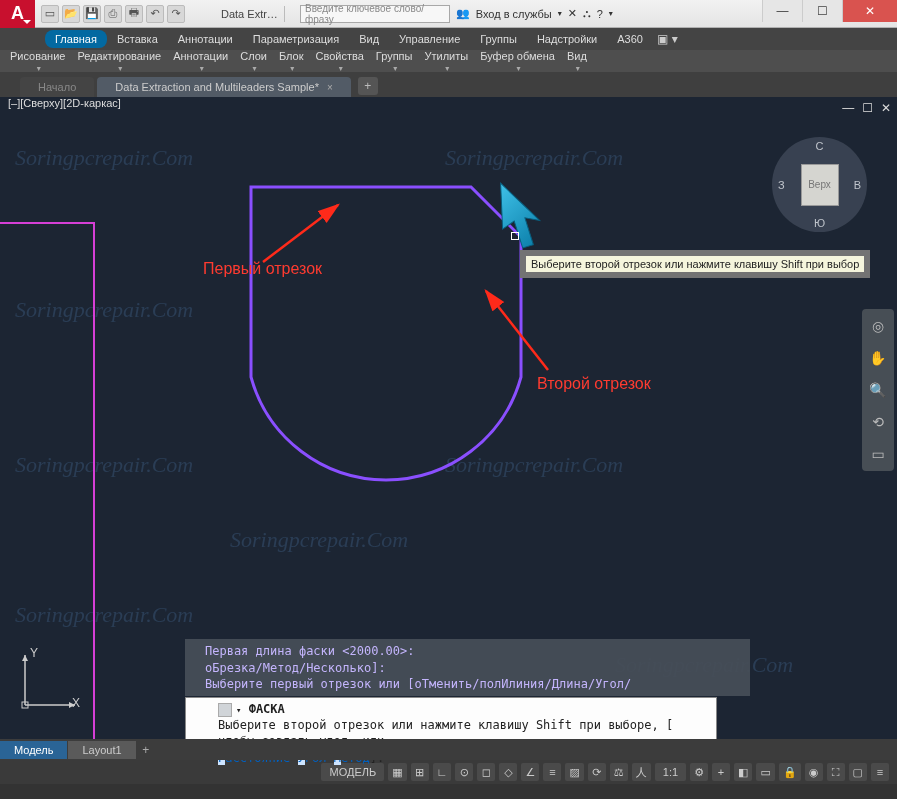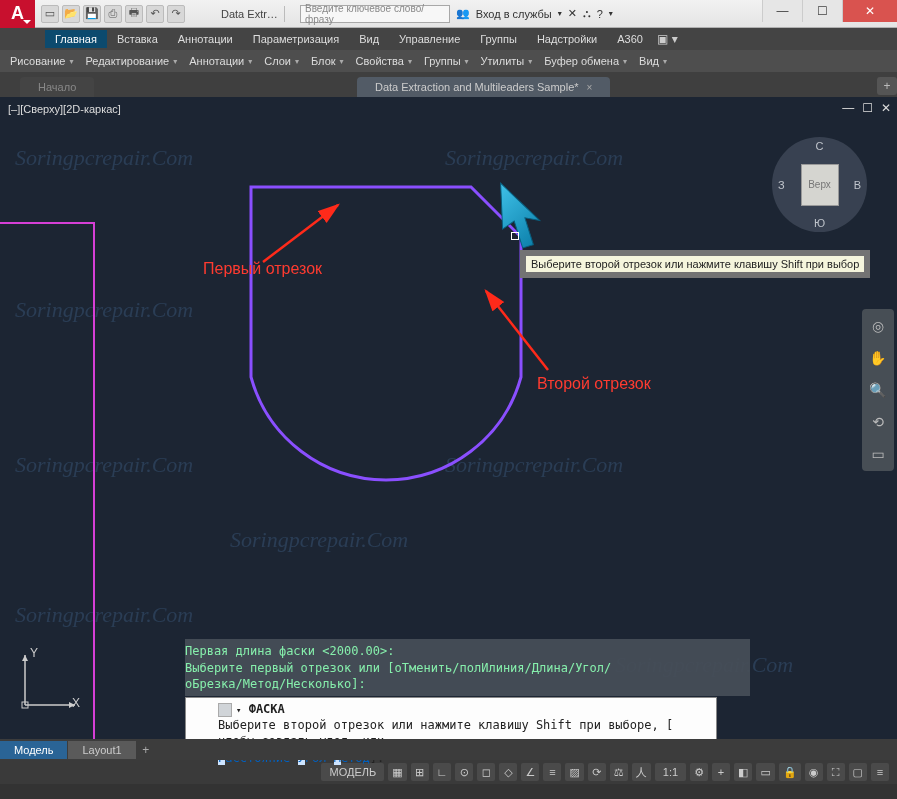--- a/index.html
+++ b/index.html
@@ -14,38 +14,38 @@
   .title-text { margin-left: 0; font-size: 11px; color: #444; max-width: 95px; overflow:hidden; white-space:nowrap; text-overflow:ellipsis;padding-left:36px;}
   .search-box { margin-left: 6px; background: #f7f7f7; border: 1px solid #a8a8a8; height: 18px; width: 150px; font-size: 10px; padding: 0 4px; color: #888; display:flex; align-items:center;}
   .title-right { margin-left: 6px; display:flex; align-items:center; gap:6px; font-size:11px; color:#333;}
   .win-controls { position:absolute; right:0; top:0; display:flex; }
   .win-btn { width: 40px; height: 22px; display:flex; align-items:center; justify-content:center; font-size:12px; color:#444; background:#e6e6e6; border-left:1px solid #ccc;}
   .win-btn.close { background:#d9534f; color:#fff; width:55px;}
   
   
   .menubar { height: 22px; background: #444; display:flex; align-items:center; padding-left:45px; gap:0; }
   .menubar-item { color:#ddd; padding:3px 10px; font-size:11px; cursor:default;}
-  .menubar-item.active { background:#0c4a6e; color:#fff;}
+  .menubar-item.active { background:#0369a1; color:#fff;border-radius:8px;}
   .menubar .help { margin-left:4px; color:#ccc;}
   
   
   .ribbon { height: 22px; background: #4e4e4e; display:flex; align-items:center; padding-left:4px;}
-  .ribbon-panel { color:#ddd; font-size:11px; padding:3px 6px; display:flex; align-items:center; gap:2px;}
+  .ribbon-panel { color:#ddd; font-size:11px; padding:3px 6px; display:flex; align-items:center; gap:2px;flex-direction:column;}
   .dd { font-size:8px; margin-left:2px; color:#aaa;}
   
   
-  .filetabs { height: 25px; background: #3f3f3f; display:flex; align-items:flex-end; padding-left:20px; gap:16px;justify-content:space-between;}
+  .filetabs { height: 25px; background: #3f3f3f; display:flex; align-items:flex-end; padding-left:20px; gap:1px;}
   .filetab { background:#525b66; color:#ccc; font-size:11px; padding:4px 18px; border-top-left-radius:4px; border-top-right-radius:4px; margin-right:2px; display:flex; align-items:center; gap:8px;}
   .filetab.inactive { background:#444; color:#888;}
   .filetab .x { font-size:10px; color:#aaa;}
   .newtab { width:20px; height:18px; background:#555; color:#bbb; display:flex; align-items:center; justify-content:center; border-radius:3px; margin-left:4px; margin-bottom:2px;}
   
   
   .canvas-wrap { position:relative; height: 663px; background:#1c2533; }
-  .vp-label { position:absolute; top:6px; left:8px; color:#ddd; font-size:11px;}
+  .vp-label { position:absolute; top:0; left:8px; color:#ddd; font-size:11px;}
   .vp-controls { position:absolute; top:4px; right:6px; color:#ddd; font-size:12px; display:flex; gap:8px;}
   .vp-controls span { cursor:default;}
   
   
   .shape-main { position:absolute; left:231px; top:70px; }
   .magenta-rect { position:absolute; left:0; top:125px; width:95px; height:525px; border:2px solid #d63fd6; border-left:none; border-bottom:none;}
   
   
   .viewcube { position:absolute; top:40px; right:30px; width:95px; height:95px; border-radius:50%; background:rgba(80,90,105,0.55); display:flex; align-items:center; justify-content:center;}
   .viewcube-face { width:38px; height:42px; background:#d5d5d0; color:#777; font-size:10px; display:flex; align-items:center; justify-content:center; border:1px solid #999;}
@@ -63,21 +63,21 @@
   .anno { position:absolute; color:#ff3b30; font-size:16px; font-family: Arial, sans-serif;}
   .arrow-red { position:absolute; }
   .cursor-arrow { position:absolute; left:490px; top:85px;}
   .tooltip-box { position:absolute; left:520px; top:153px; background:#f5f5dc; border:6px solid #737373; padding:2px 5px; font-size:11px; color:#222; white-space:nowrap;}
   .pick-box { position:absolute; left:511px; top:135px; width:8px; height:8px; border:1px solid #fff;}
   
   
   .ucs { position:absolute; left:15px; bottom:45px; color:#ccc;}
   
   
-  .cmd-history { position:absolute; left:185px; bottom:64px; width:565px; background:rgba(70,78,88,0.92); color:#86efac; font-family:"Consolas",monospace; font-size:12px; padding:4px 0; line-height:1.35;}
+  .cmd-history { position:absolute; left:185px; bottom:64px; width:565px; background:rgba(70,78,88,0.92); color:#c4b5fd; font-family:"Consolas",monospace; font-size:12px; padding:4px 20px; line-height:1.35;}
   .cmd-line { position:absolute; left:185px; bottom:11px; width:532px; height:52px; background:#fdfdfd; border:1px solid #888; font-family:"Consolas",monospace; font-size:12px; color:#222; padding:3px 6px; line-height:1.35;}
   .cmd-handle { position:absolute; left:185px; bottom:11px; width:28px; height:52px; background:#5c6570; border:1px solid #888; display:flex; flex-direction:column; align-items:center; justify-content:space-around; color:#ccc;}
   .cmd-line-content { margin-left:26px;}
   .cmd-line .kw { color:#0060c0;}
   .cmd-line .hl { background:#cde4ff;}
   .cmd-line .cmdname { font-weight:bold;}
   .cmd-ico { display:inline-block; width:14px; height:14px; background:#d0d4d8; border:1px solid #aaa; vertical-align:middle; margin-right:4px;}
   
   
   .layout-tabs { position:absolute; left:0; bottom:0; height: 21px; width:100%; background:#3c3c3c; display:flex; align-items:center;}
@@ -266,22 +266,22 @@
     <line x1="10" y1="60" x2="10" y2="10" stroke="#ccc" stroke-width="1.5"></line>
     <polygon points="60,60 54,57 54,63" fill="#ccc"></polygon>
     <polygon points="10,10 7,16 13,16" fill="#ccc"></polygon>
     <rect x="7" y="57" width="6" height="6" fill="none" stroke="#ccc"></rect>
   </svg>
   <div style="position:absolute; left:72px; bottom:50px; color:#ccc; font-size:12px;">X</div>
   <div style="position:absolute; left:30px; bottom:100px; color:#ccc; font-size:12px;">Y</div>
 
   <div class="cmd-history">
     <div>Первая длина фаски &lt;2000.00&gt;:</div>
+    <div>оБрезка/Метод/Несколько]:</div>
     <div>Выберите первый отрезок или [оТменить/полИлиния/Длина/Угол/</div>
-    <div>оБрезка/Метод/Несколько]:</div>
   </div>
 
   <div class="cmd-handle">
     <span style="font-size:11px;">⚙</span>
     <span style="font-size:12px;">×</span>
   </div>
   <div class="cmd-line">
     <div class="cmd-line-content">
       <span class="cmd-ico"></span><span style="font-size:9px;">▾</span> <span class="cmdname">ФАСКА</span><br>
       <span>Выберите второй отрезок или нажмите клавишу Shift при выборе,</span> <span>[</span><br>

